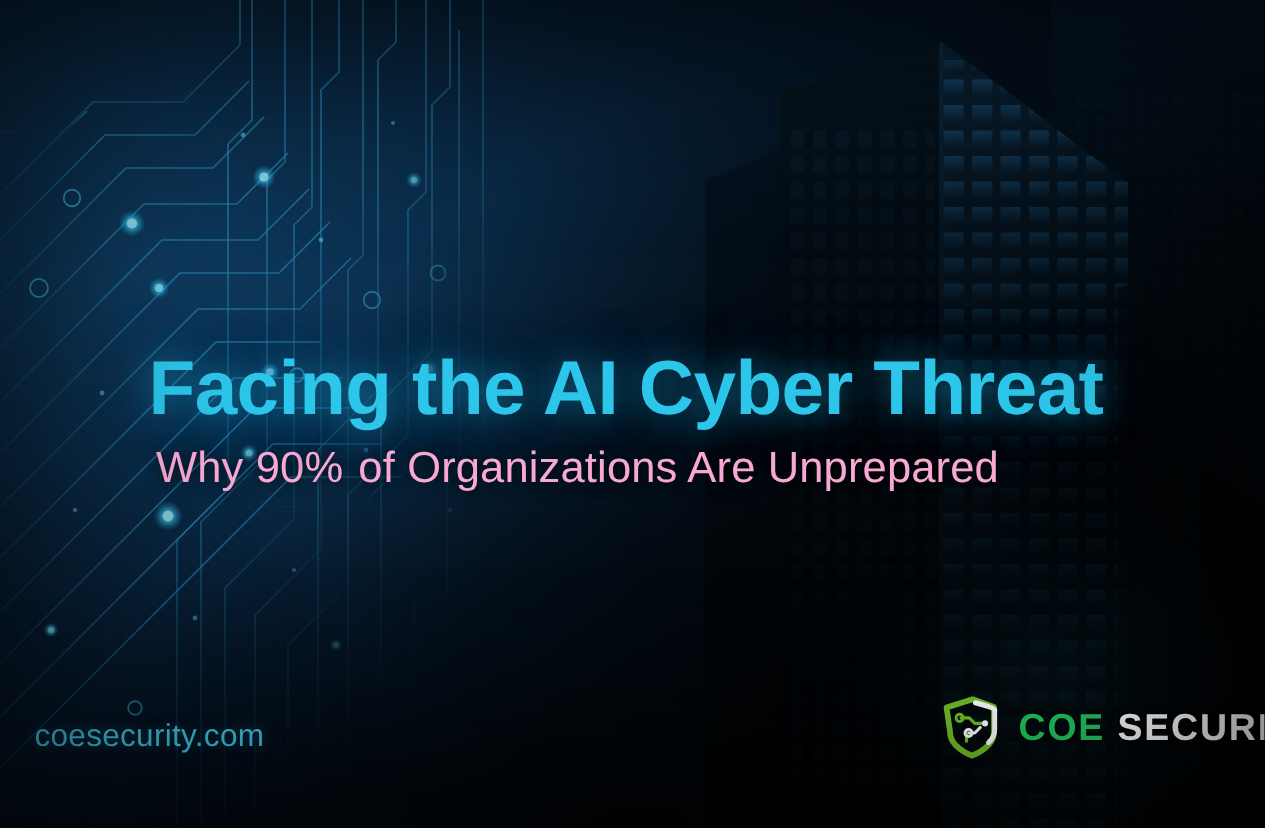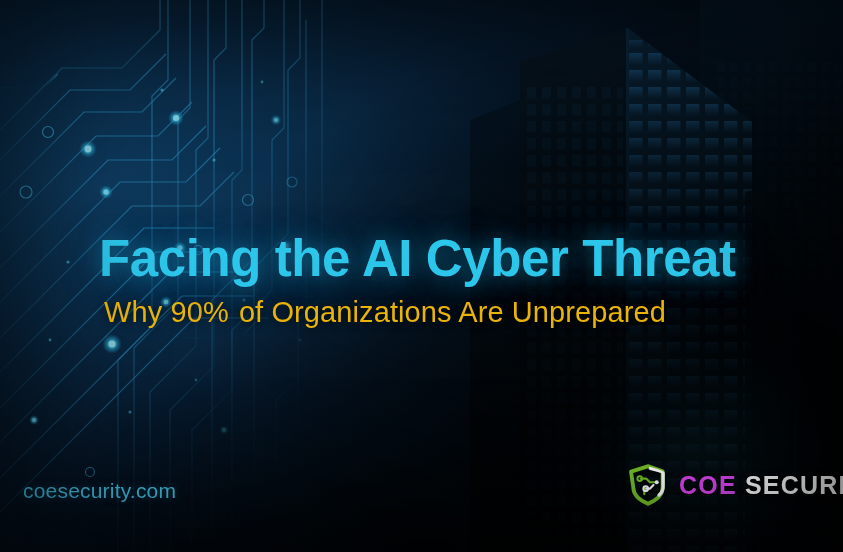--- a/index.html
+++ b/index.html
@@ -53,21 +53,21 @@
     color:#2cc6ea;
     text-shadow:0 0 22px rgba(35,170,215,.55), 0 0 44px rgba(20,110,160,.35);
     white-space:nowrap;
   }
   .subhead {
     position:absolute;
     left:104px; top:296px;
     font-size:29px;
     font-weight:normal;
     letter-spacing:0.1px;
-    color:#eab308;
+    color:#f9a8d4;
     text-shadow:0 1px 10px rgba(0,0,0,.75);
     white-space:nowrap;
   }
   .subhead .thin { letter-spacing:2px; }
 
   .site-url {
     position:absolute;
     left:23px; top:479px;
     font-size:21px;
     color:#3fb9d8;
@@ -84,21 +84,21 @@
   }
   .logo-mark { width:44px; height:44px; display:block; flex:0 0 auto; }
   .logo-word {
     font-size:25px;
     font-weight:bold;
     letter-spacing:1.2px;
     line-height:1;
     white-space:nowrap;
     text-shadow:0 1px 6px rgba(0,0,0,.85);
   }
-  .logo-word .coe { color:#d946ef; }
+  .logo-word .coe { color:#22c55e; }
   .logo-word .sec { color:#ffffff; }
 
   .vignette {
     position:absolute; inset:0;
     pointer-events:none;
     box-shadow:inset 0 0 120px 30px rgba(0,0,0,.55);
   }
 </style>
 </head>
 <body>

